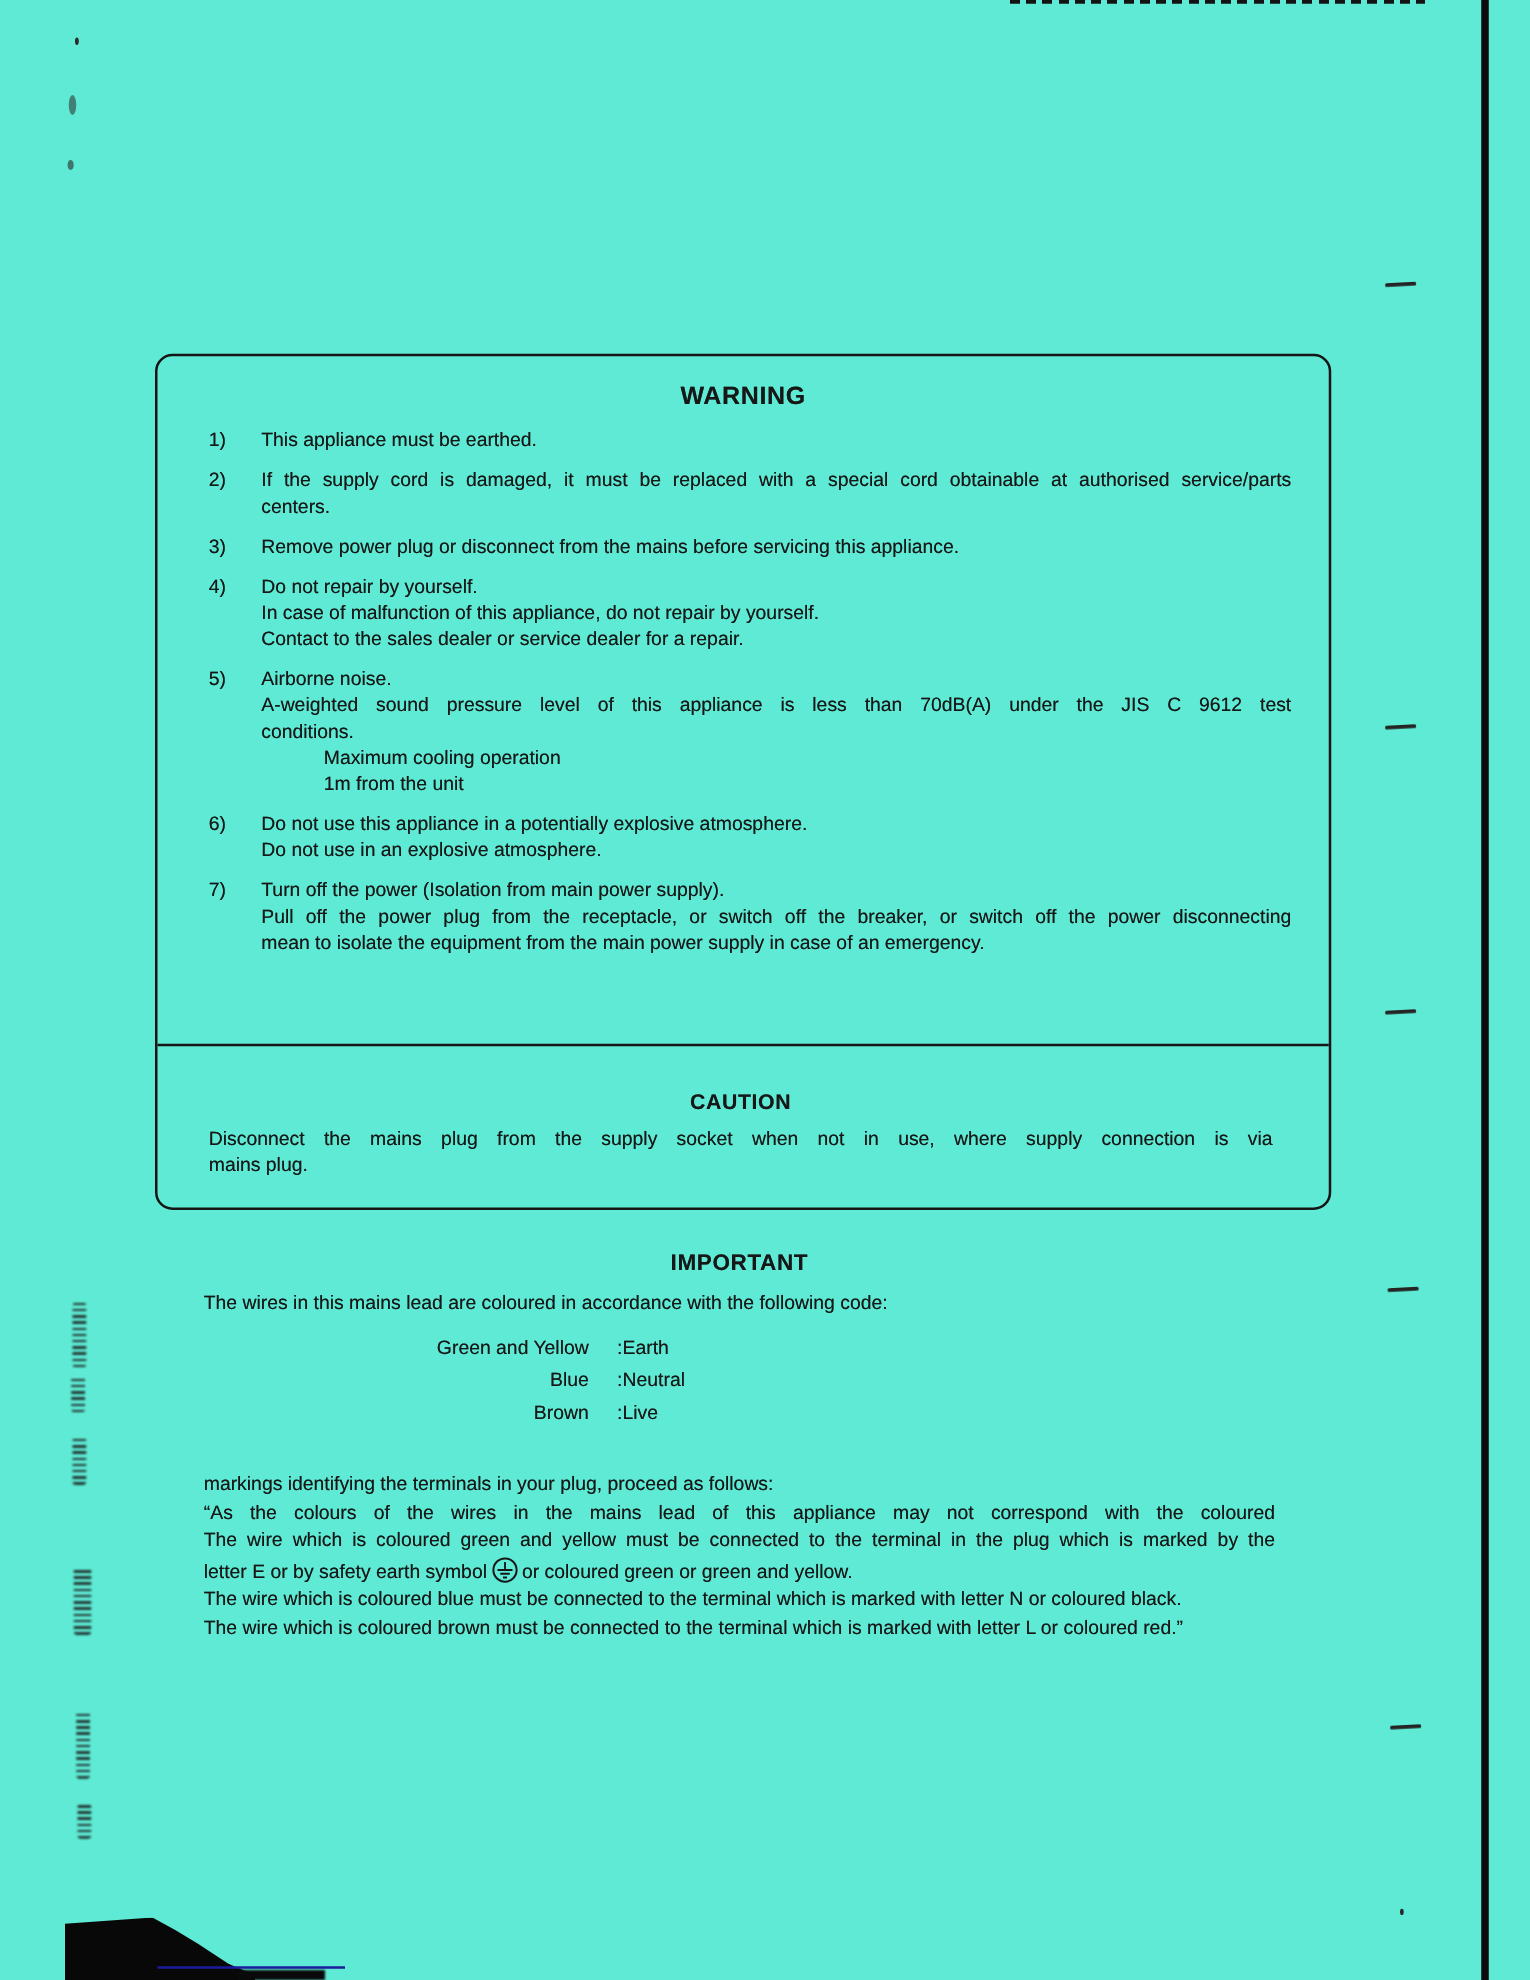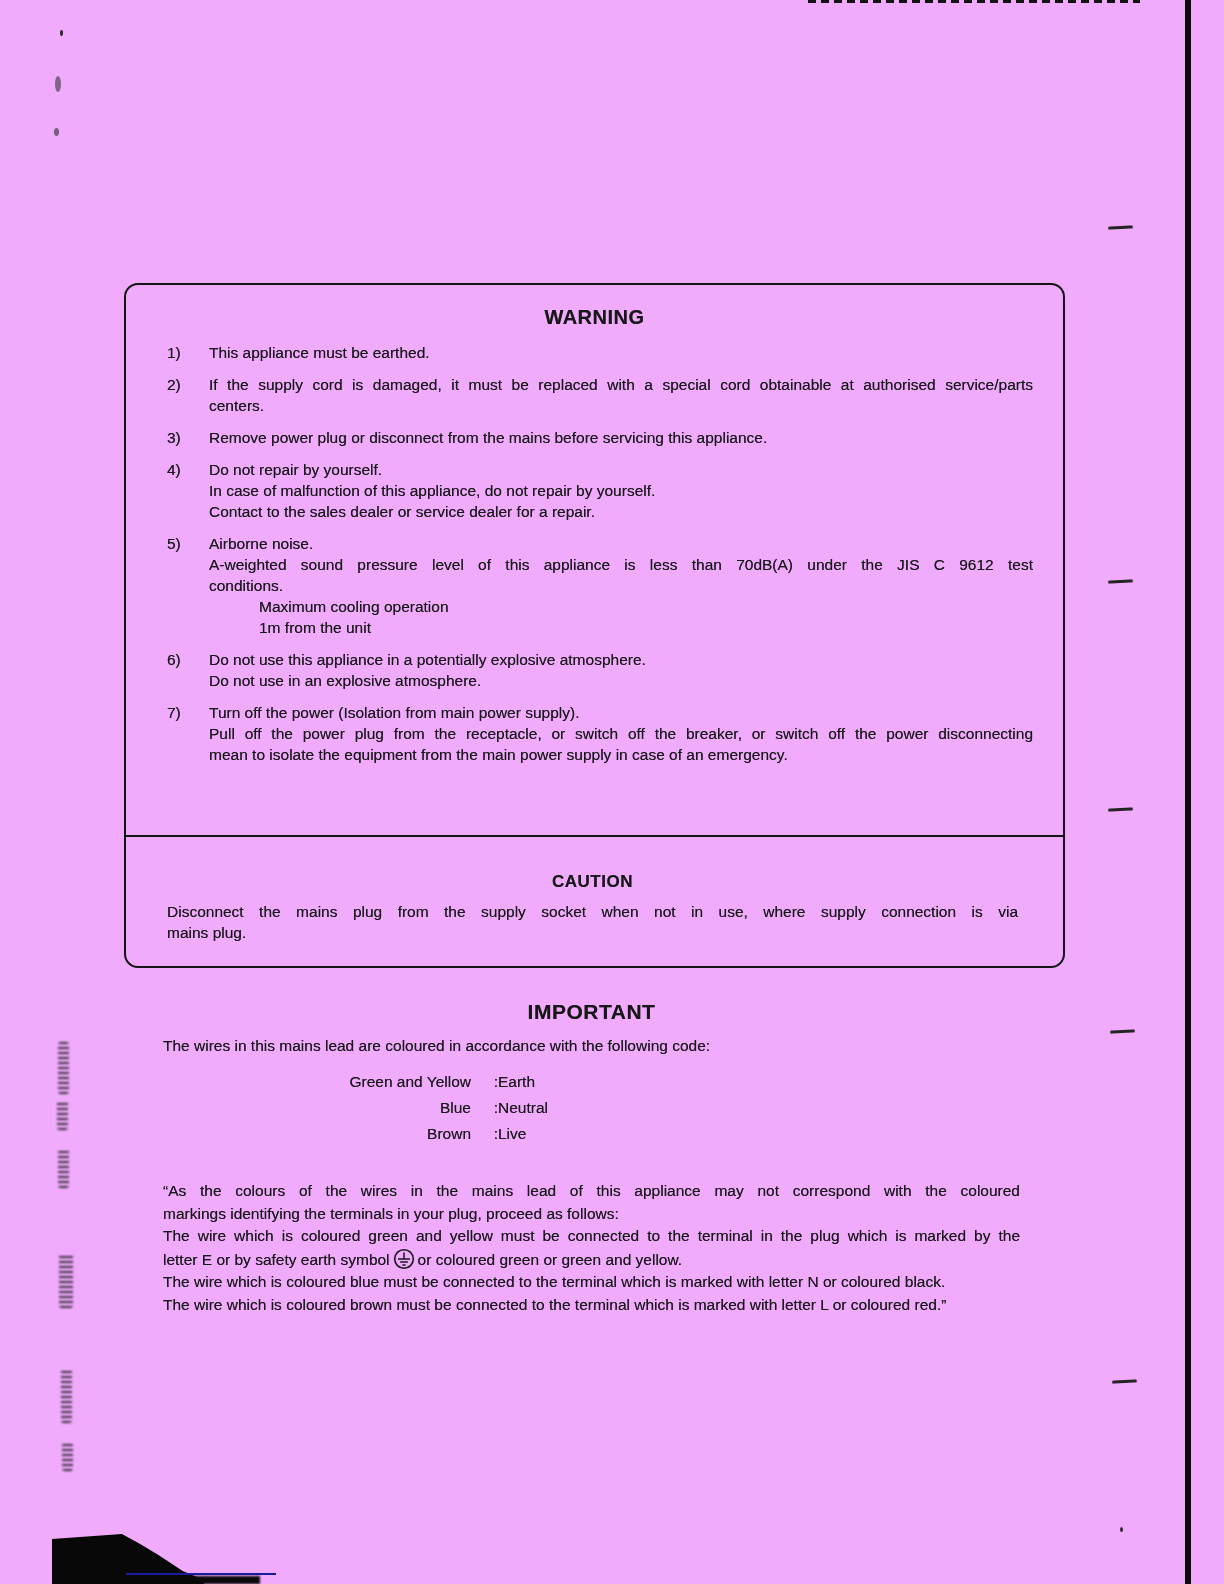--- a/index.html
+++ b/index.html
@@ -4,21 +4,21 @@
 <style>
   html,body{margin:0;padding:0;}
   body{
     background:#e8e8e8;
     font-family:"Liberation Sans","DejaVu Sans",sans-serif;
   }
   .page{
     position:relative;
     width:1224px;height:1584px;
     margin:0 auto;
-    background:#f0abfc;
+    background:#5eead4;
     overflow:hidden;
     color:#171717;
     text-shadow:0 0 .45px rgba(10,10,10,.6);
   }
 
   
   .top-dashes{
     position:absolute;left:808px;top:0;width:332px;height:3px;
     background:repeating-linear-gradient(90deg,#131313 0 8px,transparent 8px 13px);
     filter:blur(.3px);
@@ -79,21 +79,21 @@
     text-align:center;font-weight:bold;font-size:17px;letter-spacing:.5px;
     margin:0 0 9px 0;
   }
   .caution-text{font-size:15.5px;line-height:21px;}
 
   
   .important{
     position:absolute;left:163px;top:1000px;width:857px;
   }
   .important-title{
-    text-align:center;font-weight:bold;font-size:21px;letter-spacing:.5px;
+    text-align:center;font-weight:bold;font-size:18px;letter-spacing:.5px;
     margin:0 0 11px 0;
   }
   .important-intro{font-size:15.5px;line-height:21px;}
   .wire-table{margin:13px 0 0 147px;text-align:right;}
   .wire-row{display:flex;height:26px;align-items:center;font-size:15.5px;}
   .wire-row .wire{width:161px;}
   .wire-row .colon{width:27px;}
   .note{margin-top:33px;font-size:15.5px;line-height:22.5px;}
   .earth-symbol{
     display:inline-block;vertical-align:-5px;width:22px;height:22px;margin:0 3px;
@@ -221,22 +221,22 @@
         <span class="meaning">Neutral</span>
       </div>
       <div class="wire-row">
         <span class="wire">Brown</span>
         <span class="colon">:</span>
         <span class="meaning">Live</span>
       </div>
     </div>
 
     <div class="note">
+      <div class="line">markings identifying the terminals in your plug, proceed as follows:</div>
       <div class="line stretch">“As the colours of the wires in the mains lead of this appliance may not correspond with the coloured</div>
-      <div class="line">markings identifying the terminals in your plug, proceed as follows:</div>
       <div class="line stretch">The wire which is coloured green and yellow must be connected to the terminal in the plug which is marked by the</div>
       <div class="line"><span>letter E or by safety earth symbol</span><svg class="earth-symbol" viewBox="0 0 22 22">
             <circle cx="11" cy="11" r="9.3" fill="none" stroke="#171717" stroke-width="1.6"></circle>
             <line x1="11" y1="4.5" x2="11" y2="11" stroke="#171717" stroke-width="1.5"></line>
             <line x1="5" y1="11" x2="17" y2="11" stroke="#171717" stroke-width="1.5"></line>
             <line x1="7.2" y1="14" x2="14.8" y2="14" stroke="#171717" stroke-width="1.5"></line>
             <line x1="9.4" y1="17" x2="12.6" y2="17" stroke="#171717" stroke-width="1.5"></line>
           </svg><span>or coloured green or green and yellow.</span></div>
       <div class="line">The wire which is coloured blue must be connected to the terminal which is marked with letter N or coloured black.</div>
       <div class="line">The wire which is coloured brown must be connected to the terminal which is marked with letter L or coloured red.”</div>

